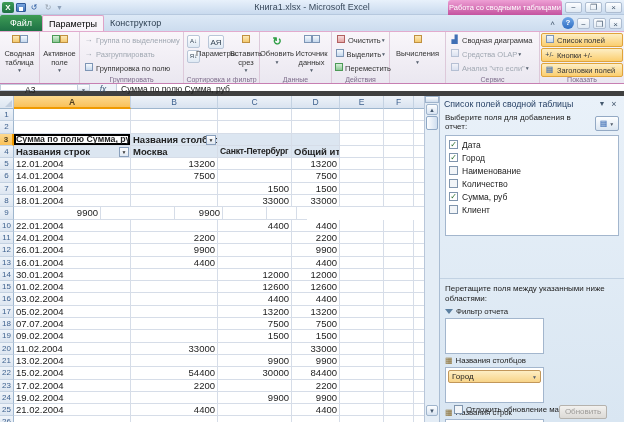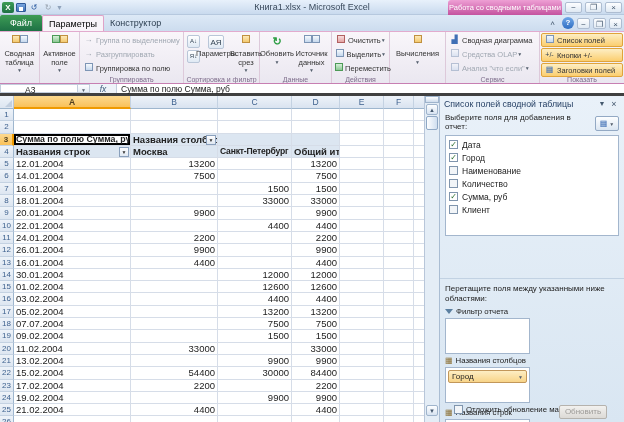--- a/index.html
+++ b/index.html
@@ -57,21 +57,21 @@
   .sq { display:inline-block; width:8px; height:8px; border:1px solid #7d95b5; background:linear-gradient(#f5f9fd,#c6d8ee); }
   .sq.amber { border-color:#c09040; background:linear-gradient(#fde9b8,#f3c96e); }
   .sq.green { border-color:#4d9a57; background:linear-gradient(#d7f0d9,#8cc793); }
   .sq.red { border-color:#b06060; background:linear-gradient(#f7dddd,#e3a3a3); }
   .hl { background:linear-gradient(#fdeec4,#fbce6f); border:1px solid #e0a43b; }
   .minisort { display:flex; flex-direction:column; gap:2px; padding:2px 1px 0 2px; }
   .msbtn { width:13px; height:13px; border:1px solid #b9c6d8; border-radius:2px; background:linear-gradient(#fff,#dfe9f4);
     font-size:6px; line-height:11px; text-align:center; color:#345; }
   
   .fbar { position:absolute; left:0; top:84px; width:624px; height:12px; background:#eef3f9;
-    border-bottom:3px solid #404040; display:flex; align-items:stretch; }
+    border-bottom:5px solid #404040; display:flex; align-items:stretch; }
   .namebox { width:78px; background:#fff; border:1px solid #c3cedd; font-size:8.5px; line-height:10px; padding-left:24px; color:#222; }
   .nbdd { width:12px; background:linear-gradient(#fff,#e4ecf5); border:1px solid #c3cedd; border-left:none;
     font-size:5px; text-align:center; line-height:10px; color:#55606e; }
   .fxbtn { width:26px; text-align:center; font-size:8.5px; font-style:italic; color:#3c5a7a; line-height:11px; }
   .ftext { flex:1; background:#fff; border-left:1px solid #c3cedd; font-size:8.5px; line-height:10px; padding-left:4px; color:#222; }
   
   .sheet { position:absolute; left:0; top:96px; width:424px; height:326px; background:#fff; overflow:hidden; }
   .colhdrs { display:flex; height:13px; }
   .corner { width:14px; height:13px; background:linear-gradient(#eef3f9,#dde6f1); border-right:1px solid #b8c6d9; border-bottom:1px solid #9eb6ce; position:relative; }
   .corner::after { content:""; position:absolute; right:1px; bottom:1px; border-left:7px solid transparent; border-bottom:7px solid #c2cfdf; }
@@ -110,21 +110,21 @@
     display:flex; align-items:center; justify-content:center; gap:2px; }
   .fieldsbox { margin:2px 5px 0 5px; height:101px; background:#fff; border:1px solid #a3b6cd; padding:2px 1px; overflow:hidden; }
   .fitem { display:flex; align-items:center; height:13px; padding-left:2px; }
   .cb { width:9px; height:9px; border:1px solid #8095ad; background:#fff; margin-right:4px; font-size:8px; line-height:8px;
     text-align:center; color:#2c6e2f; }
   .cb.off { background:#f2f5f8; color:transparent; }
   .fitem .flbl { font-size:8.5px; color:#222; }
   .fitem.on .flbl { font-weight:normal; }
   .draghint { padding:5px 5px 2px 5px; font-size:8px; line-height:9.5px; color:#222; border-top:1px solid #c2d2e3; margin-top:42px; }
   .areas { display:flex; flex-wrap:wrap; padding:0 5px; column-gap:5px; }
-  .area { width:85px; }
+  .area { width:99px; }
   .ahdr { height:13px; display:flex; align-items:center; gap:3px; font-size:7.8px; color:#222; white-space:nowrap; overflow:hidden; }
   .abox { height:36px; background:#fff; border:1px solid #a3b6cd; padding:2px; }
   .funnel { width:0; height:0; border-left:4px solid transparent; border-right:4px solid transparent; border-top:5px solid #5b7fa0; position:relative; }
   .gicon { font-size:8px; color:#8a6d2f; line-height:9px; }
   .chip { height:13px; background:linear-gradient(#fdeec4,#f8d488); border:1px solid #c2975a; border-radius:2px;
     display:flex; align-items:center; padding:0 3px; margin-bottom:2px; }
   .chip .clbl { flex:1; font-size:8px; color:#222; white-space:nowrap; overflow:hidden; }
   .pbottom { position:absolute; bottom:3px; left:5px; right:17px; display:flex; align-items:flex-start;padding-left:9px; }
   .pbottom .cb { margin-right:3px; }
   .deferlbl { flex:1; font-size:7.8px; color:#222; white-space:nowrap; overflow:hidden; }
@@ -377,21 +377,20 @@
           <div class="cell w0">18.01.2004</div>
           <div class="cell w1"></div>
           <div class="cell w2 num">33000</div>
           <div class="cell w3 num">33000</div>
           <div class="cell w4"></div>
           <div class="cell w5"></div>
           <div class="cell w6"></div>
         </div>
         <div class="srow">
           <div class="rhd">9</div>
-          <div class="cell w0">20.01.2004</div>
           <div class="cell w1 num">9900</div>
           <div class="cell w2"></div>
           <div class="cell w3 num">9900</div>
           <div class="cell w4"></div>
           <div class="cell w5"></div>
           <div class="cell w6"></div>
         </div>
         <div class="srow">
           <div class="rhd">10</div>
           <div class="cell w0">22.01.2004</div>

